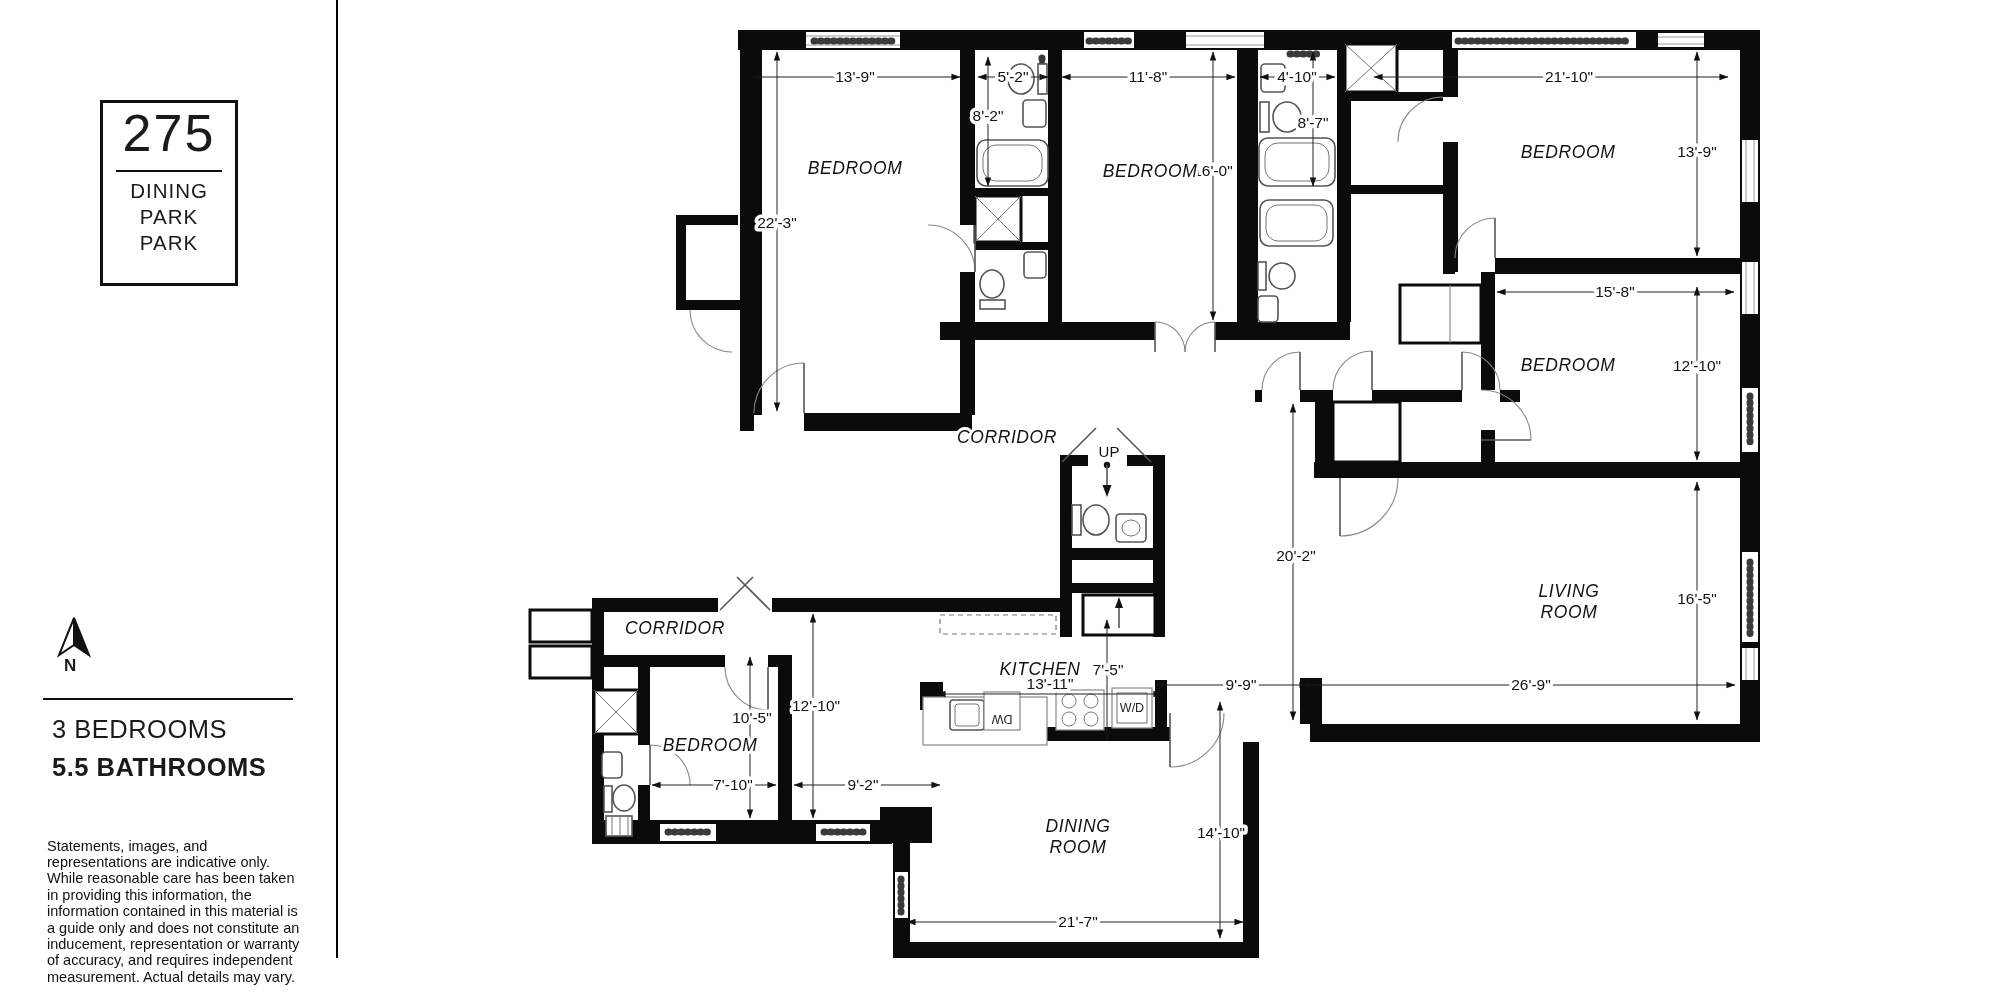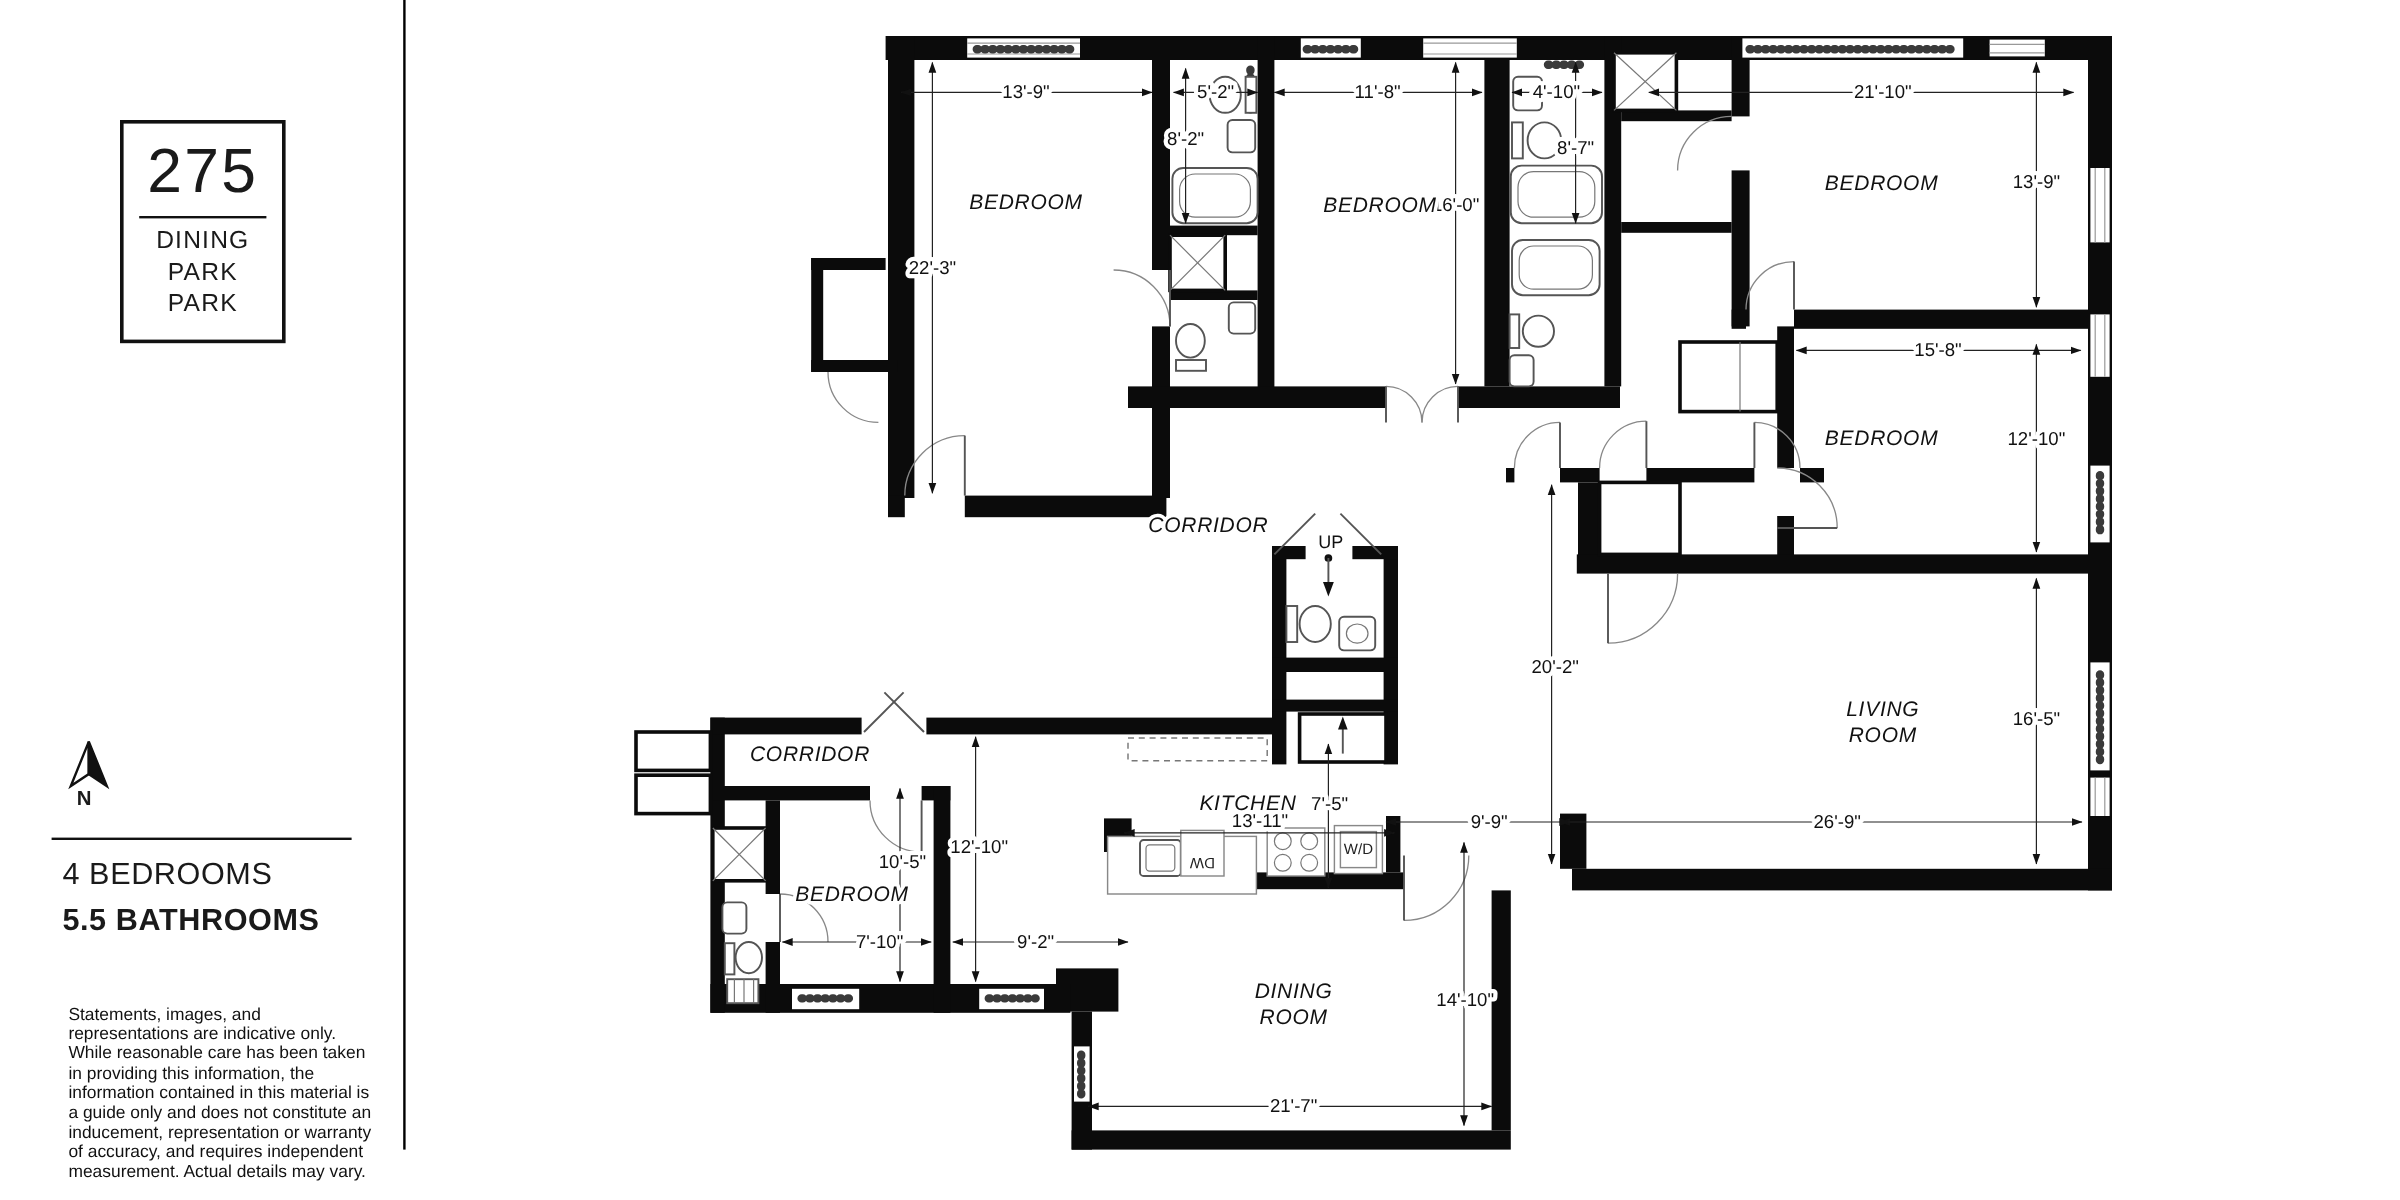--- a/index.html
+++ b/index.html
@@ -2,28 +2,28 @@
 <html><head>
 <meta charset="utf-8">
 <style>
   html,body{margin:0;padding:0;background:#fff;}
   body{width:2000px;height:1000px;position:relative;overflow:hidden;
        font-family:"Liberation Sans",sans-serif;color:#1a1a1a;}
   .abs{position:absolute;}
   
   .logo-box{left:100px;top:100px;width:138px;height:186px;border:3.5px solid #111;
             text-align:center;box-sizing:border-box;}
-  .logo-num{font-size:52px;letter-spacing:2px;margin-top:10px;font-weight:400;}
+  .logo-num{font-size:52px;letter-spacing:2px;font-weight:400;}
   .logo-rule{width:106px;height:0;border-top:2.5px solid #111;margin:7px auto 6px auto;}
   .logo-line{font-size:20.5px;line-height:26px;letter-spacing:1px;}
   .n-label{left:64px;top:656px;font-size:17px;font-weight:bold;}
   .side-rule{left:43px;top:698px;width:250px;height:2px;background:#111;}
   .bedtxt{left:52px;top:715px;font-size:25.5px;letter-spacing:.5px;}
   .bathtxt{left:52px;top:753px;font-size:25.5px;letter-spacing:.5px;font-weight:bold;}
-  .disclaimer{left:57px;top:823px;width:258px;font-size:14.5px;line-height:16.4px;color:#111;}
+  .disclaimer{left:47px;top:823px;width:258px;font-size:14.5px;line-height:16.4px;color:#111;}
   .v-divider{left:336px;top:0px;width:2px;height:958px;background:#000;}
   
   .wall{fill:#0b0b0b;}
   .win{fill:#fff;}
   .wline{stroke:#999;stroke-width:1;}
   .rad{stroke:#3a3a3a;stroke-width:7;stroke-dasharray:1 5.4;stroke-linecap:round;fill:none;}
   .box{fill:#fff;stroke:#0b0b0b;stroke-width:3;}
   .xline{stroke:#777;stroke-width:1;}
   .fix{fill:#fff;stroke:#555;stroke-width:1.6;}
   .fixthin{fill:none;stroke:#777;stroke-width:1;}
@@ -50,21 +50,21 @@
   <div class="logo-line">PARK</div>
 </div>
 
 <svg class="abs" style="left:52px;top:615px" width="44" height="44" viewBox="0 0 44 44">
   <path d="M22,3 L7,40 L22,30 Z" fill="#fff" stroke="#111" stroke-width="2"></path>
   <path d="M22,3 L37,40 L22,30 Z" fill="#111" stroke="#111" stroke-width="2"></path>
 </svg>
 <div class="abs n-label">N</div>
 
 <div class="abs side-rule"></div>
-<div class="abs bedtxt">4 BEDROOMS</div>
+<div class="abs bedtxt">3 BEDROOMS</div>
 <div class="abs bathtxt">5.5 BATHROOMS</div>
 <p class="abs disclaimer">Statements, images, and representations are indicative only. While reasonable care has been taken in providing this information, the information contained in this material is a guide only and does not constitute an inducement, representation or warranty of accuracy, and requires independent measurement. Actual details may vary.</p>
 <div class="abs v-divider"></div>
 
 <svg class="abs" style="left:0;top:0" width="2000" height="1000" viewBox="0 0 2000 1000">
   <defs>
     <marker id="ah" viewBox="0 0 10 10" refX="9" refY="5" markerWidth="9.5" markerHeight="9.5" orient="auto-start-reverse">
       <path d="M0,1.6 L9.5,5 L0,8.4 z" fill="#111"></path>
     </marker>
   </defs>

